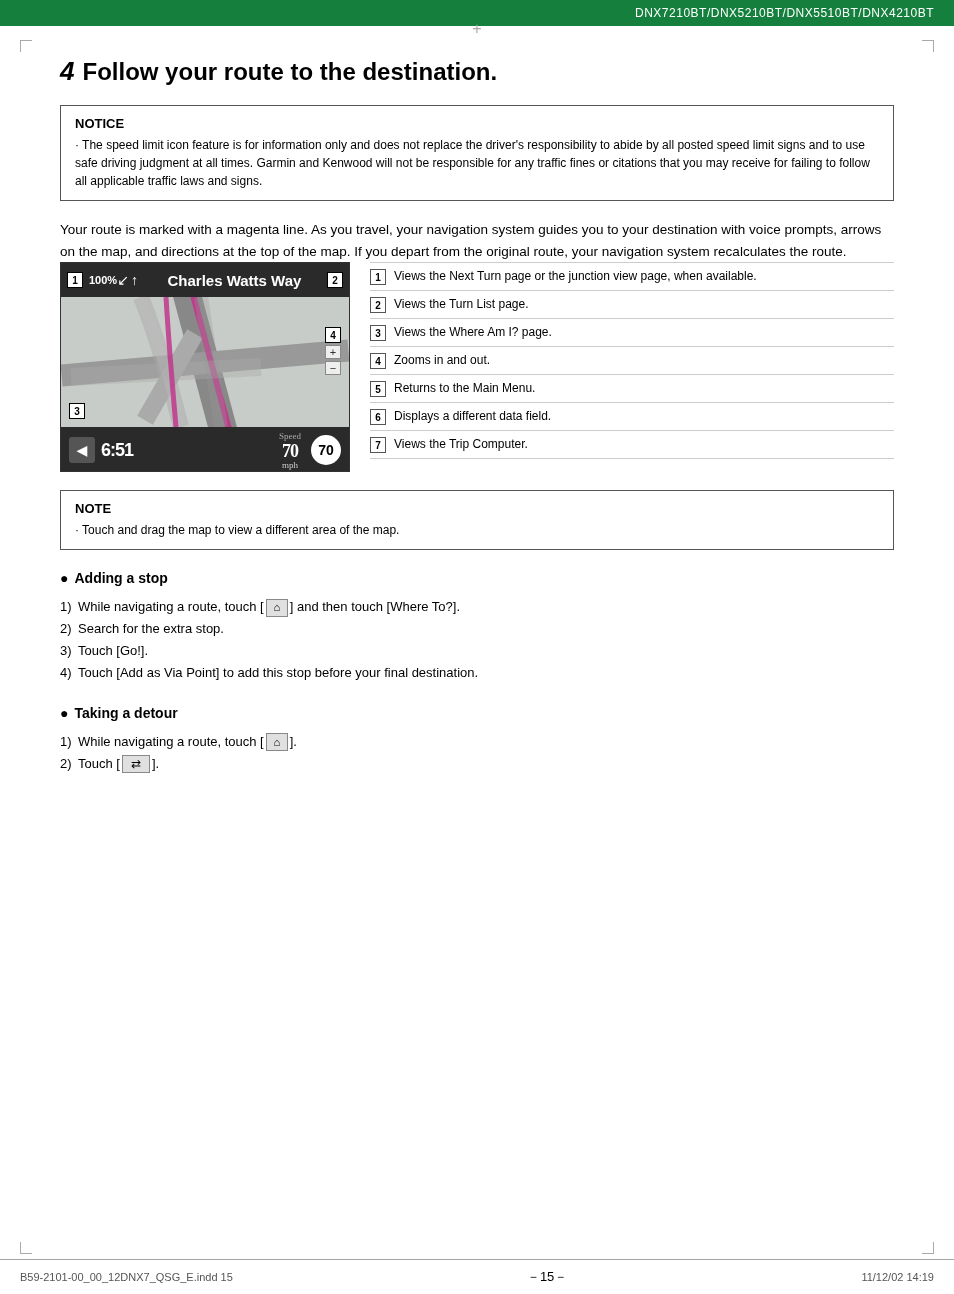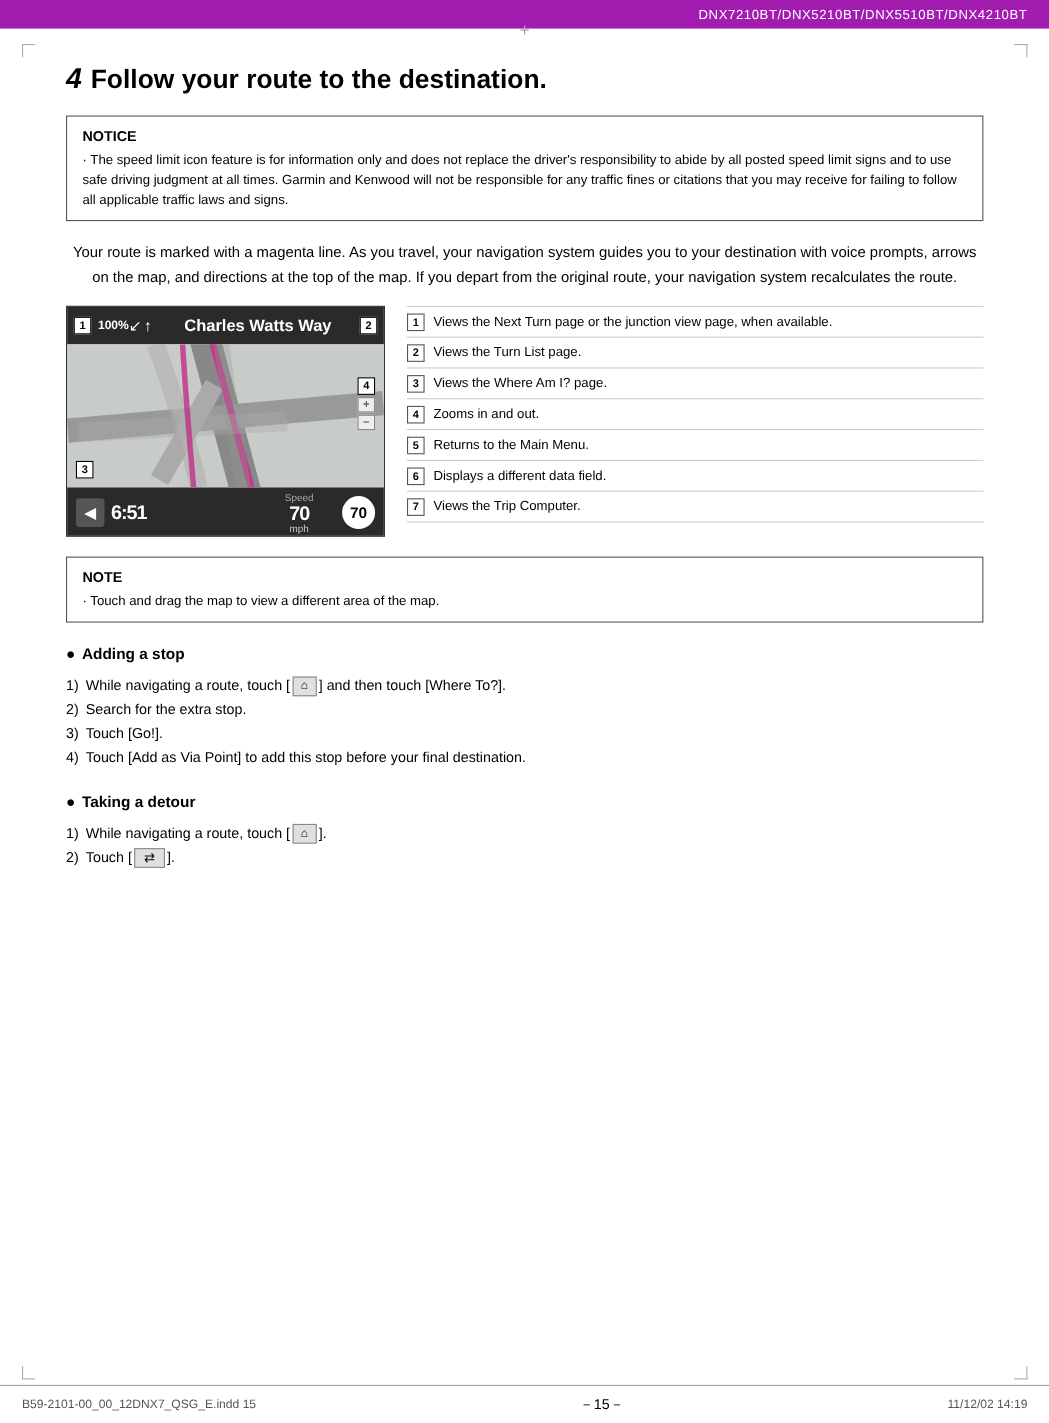--- a/index.html
+++ b/index.html
@@ -8,21 +8,21 @@
       min-height: 1294px;
       background: #fff;
       font-family: Arial, Helvetica, sans-serif;
       font-size: 13px;
       color: #000;
       position: relative;
     }
 
     
     .header-bar {
-      background: #a21caf;
+      background: #15803d;
       color: #fff;
       text-align: right;
       padding: 6px 20px;
       font-size: 12px;
       letter-spacing: 0.5px;
     }
 
     
     .main-content {
       padding: 30px 60px 60px 60px;
@@ -56,22 +56,20 @@
     }
     .notice-box p {
       font-size: 12px;
       line-height: 1.5;
     }
 
     
     .body-text {
       font-size: 13.5px;
       line-height: 1.6;
-      margin-bottom: 16px;
-      text-align: center;
     }
 
     
     .map-legend-section {
       display: flex;
       gap: 20px;
       margin-bottom: 18px;
       align-items: flex-start;
     }
 
@@ -249,21 +247,22 @@
       font-size: 9px;
       color: #ccc;
     }
     .map-spacer { flex: 1; }
     .map-speed-block {
       display: flex;
       flex-direction: column;
       align-items: center;
       color: #fff;
       font-size: 9px;
-      margin-right: 20px;
+      margin-right: 4px;
+      font-family: Liberation Serif, serif;
     }
     .map-speed-num {
       font-size: 18px;
       font-weight: bold;
       color: #fff;
       letter-spacing: -1px;
     }
     .map-speed-unit {
       font-size: 9px;
       color: #ccc;

